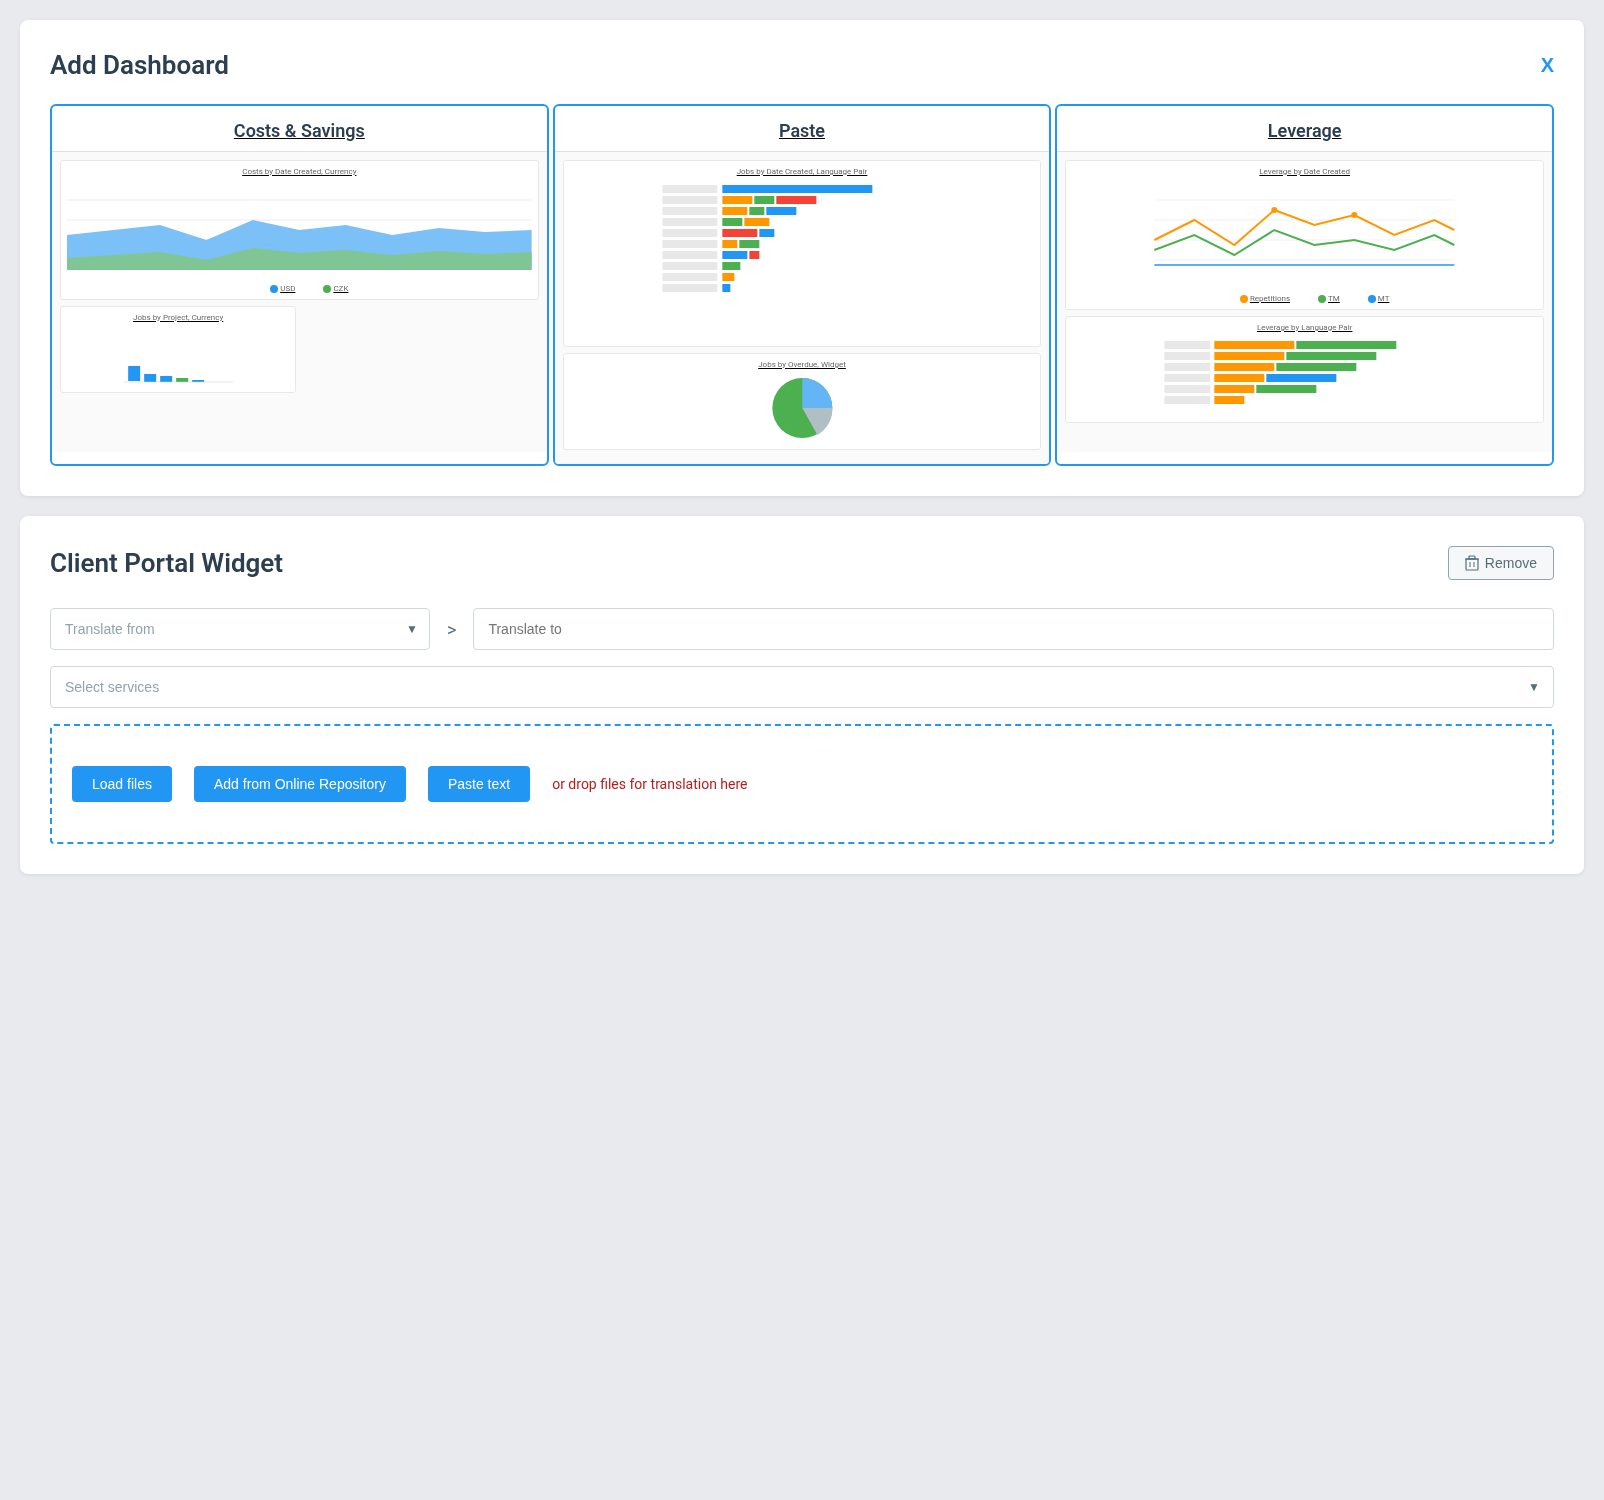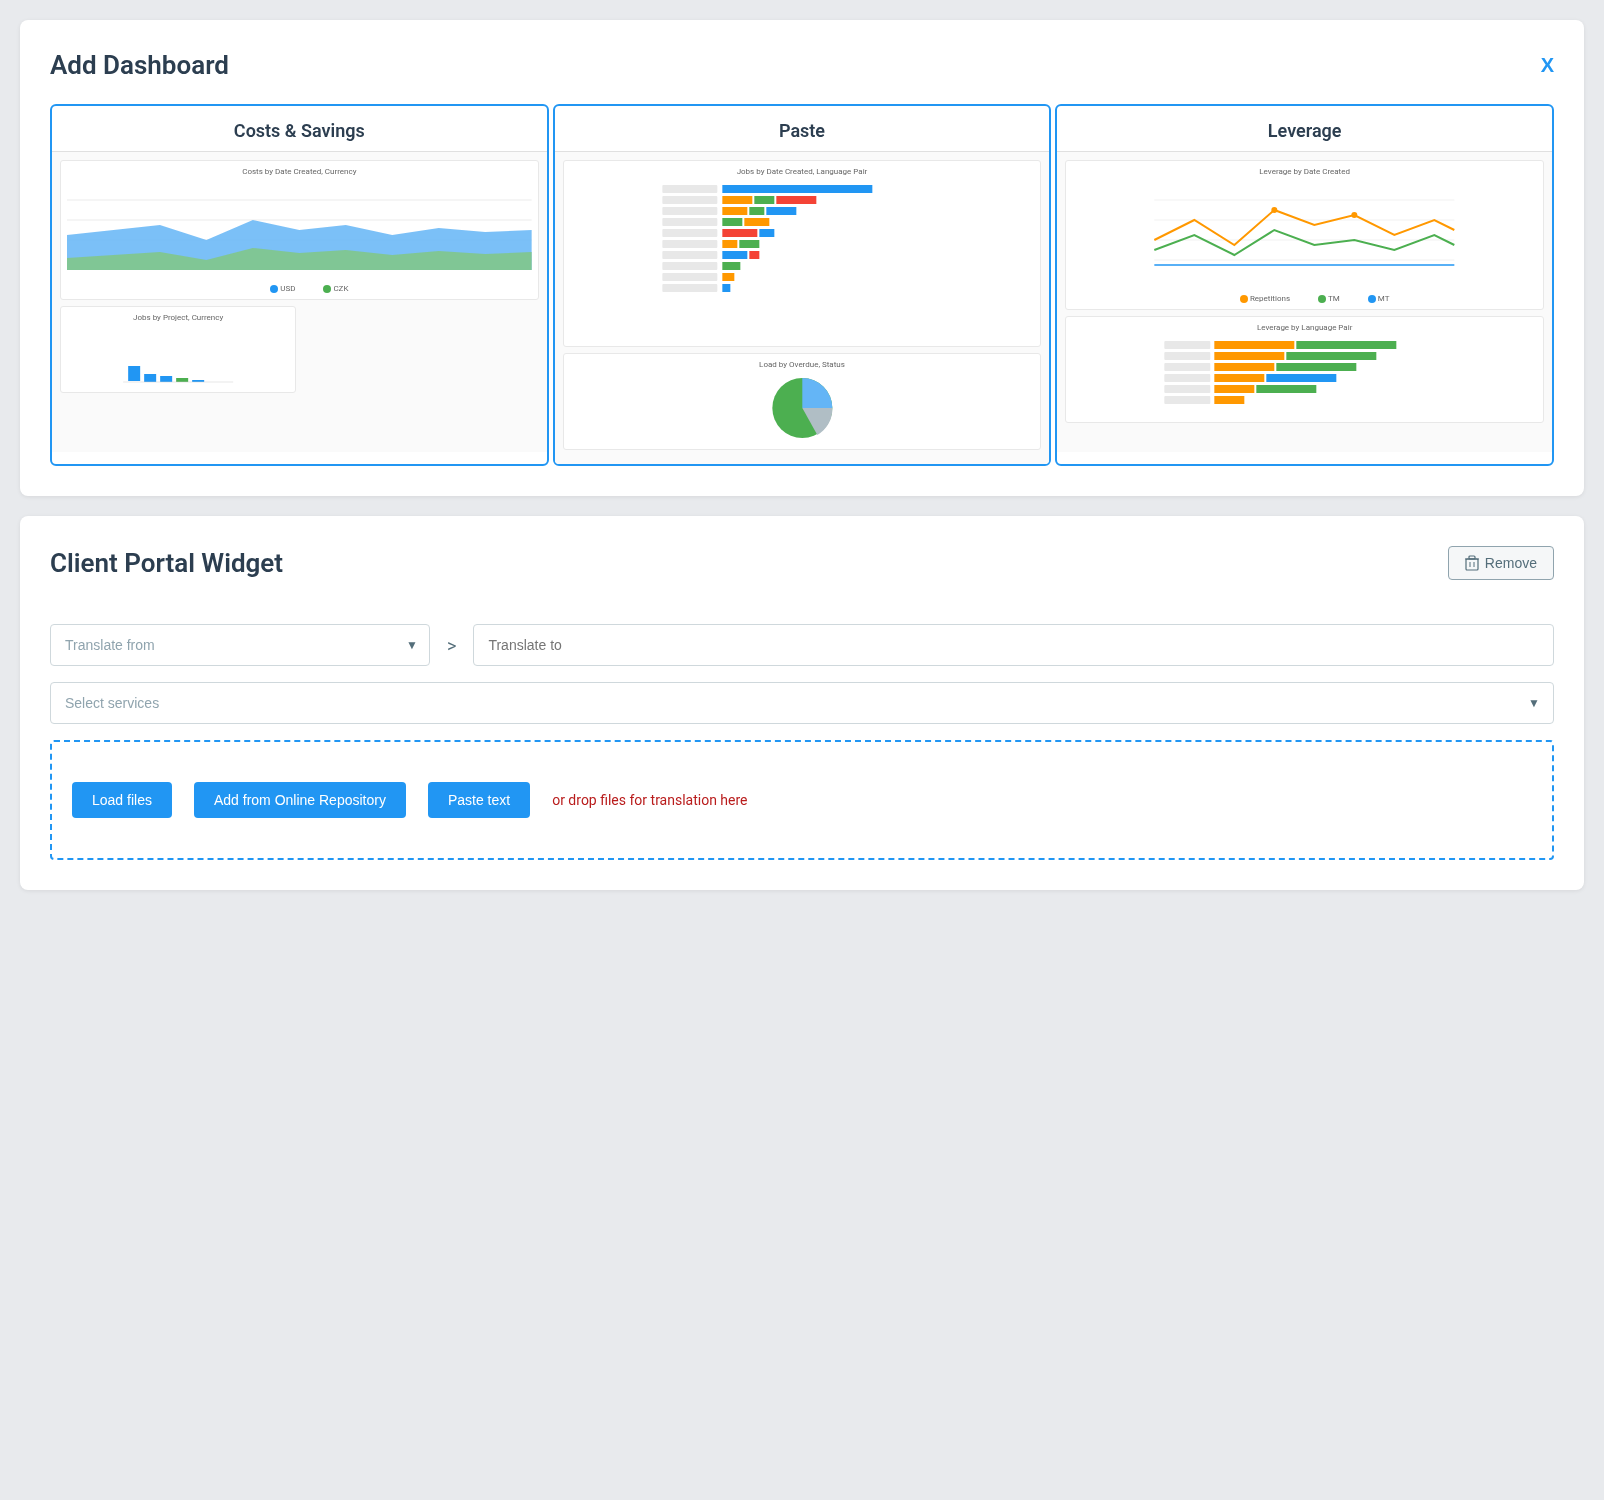--- a/index.html
+++ b/index.html
@@ -36,20 +36,21 @@
       background: none;
       border: none;
       font-weight: bold;
     }
 
     
     .dashboard-cards {
       display: grid;
       grid-template-columns: repeat(3, 1fr);
       gap: 4px;
+      text-decoration: underline;
     }
     .dashboard-card {
       border: 2px solid #2196F3;
       border-radius: 6px;
       overflow: hidden;
       cursor: pointer;
     }
     .card-title {
       font-size: 18px;
       font-weight: 600;
@@ -114,21 +115,21 @@
     .widget-panel {
       background: #fff;
       border-radius: 8px;
       padding: 30px;
       box-shadow: 0 1px 4px rgba(0,0,0,0.08);
     }
     .widget-header {
       display: flex;
       justify-content: space-between;
       align-items: center;
-      margin-bottom: 44px;
+      margin-bottom: 28px;
     }
     .widget-title {
       font-size: 26px;
       font-weight: 600;
       color: #2c3e50;
     }
     .remove-btn {
       display: flex;
       align-items: center;
       gap: 6px;
@@ -338,21 +339,21 @@
             <rect x="0" y="49" width="55" height="8" fill="#e8e8e8" rx="1"></rect>
             <rect x="0" y="60" width="55" height="8" fill="#e8e8e8" rx="1"></rect>
             <rect x="0" y="71" width="55" height="8" fill="#e8e8e8" rx="1"></rect>
             <rect x="0" y="82" width="55" height="8" fill="#e8e8e8" rx="1"></rect>
             <rect x="0" y="93" width="55" height="8" fill="#e8e8e8" rx="1"></rect>
             <rect x="0" y="104" width="55" height="8" fill="#e8e8e8" rx="1"></rect>
           </svg>
         </div>
 
         <div class="mini-chart-area">
-          <div class="mini-chart-label">Load by Overdue, Status</div>
+          <div class="mini-chart-label">Jobs by Overdue, Widget</div>
           <svg width="100%" height="70" viewBox="0 0 150 70">
 
             <circle cx="75" cy="35" r="30" fill="#4CAF50"></circle>
             <path d="M75,35 L75,5 A30,30 0 0,1 105,35 Z" fill="#64B5F6"></path>
             <path d="M75,35 L105,35 A30,30 0 0,1 90,62 Z" fill="#B0BEC5"></path>
           </svg>
         </div>
       </div>
     </div>
 

